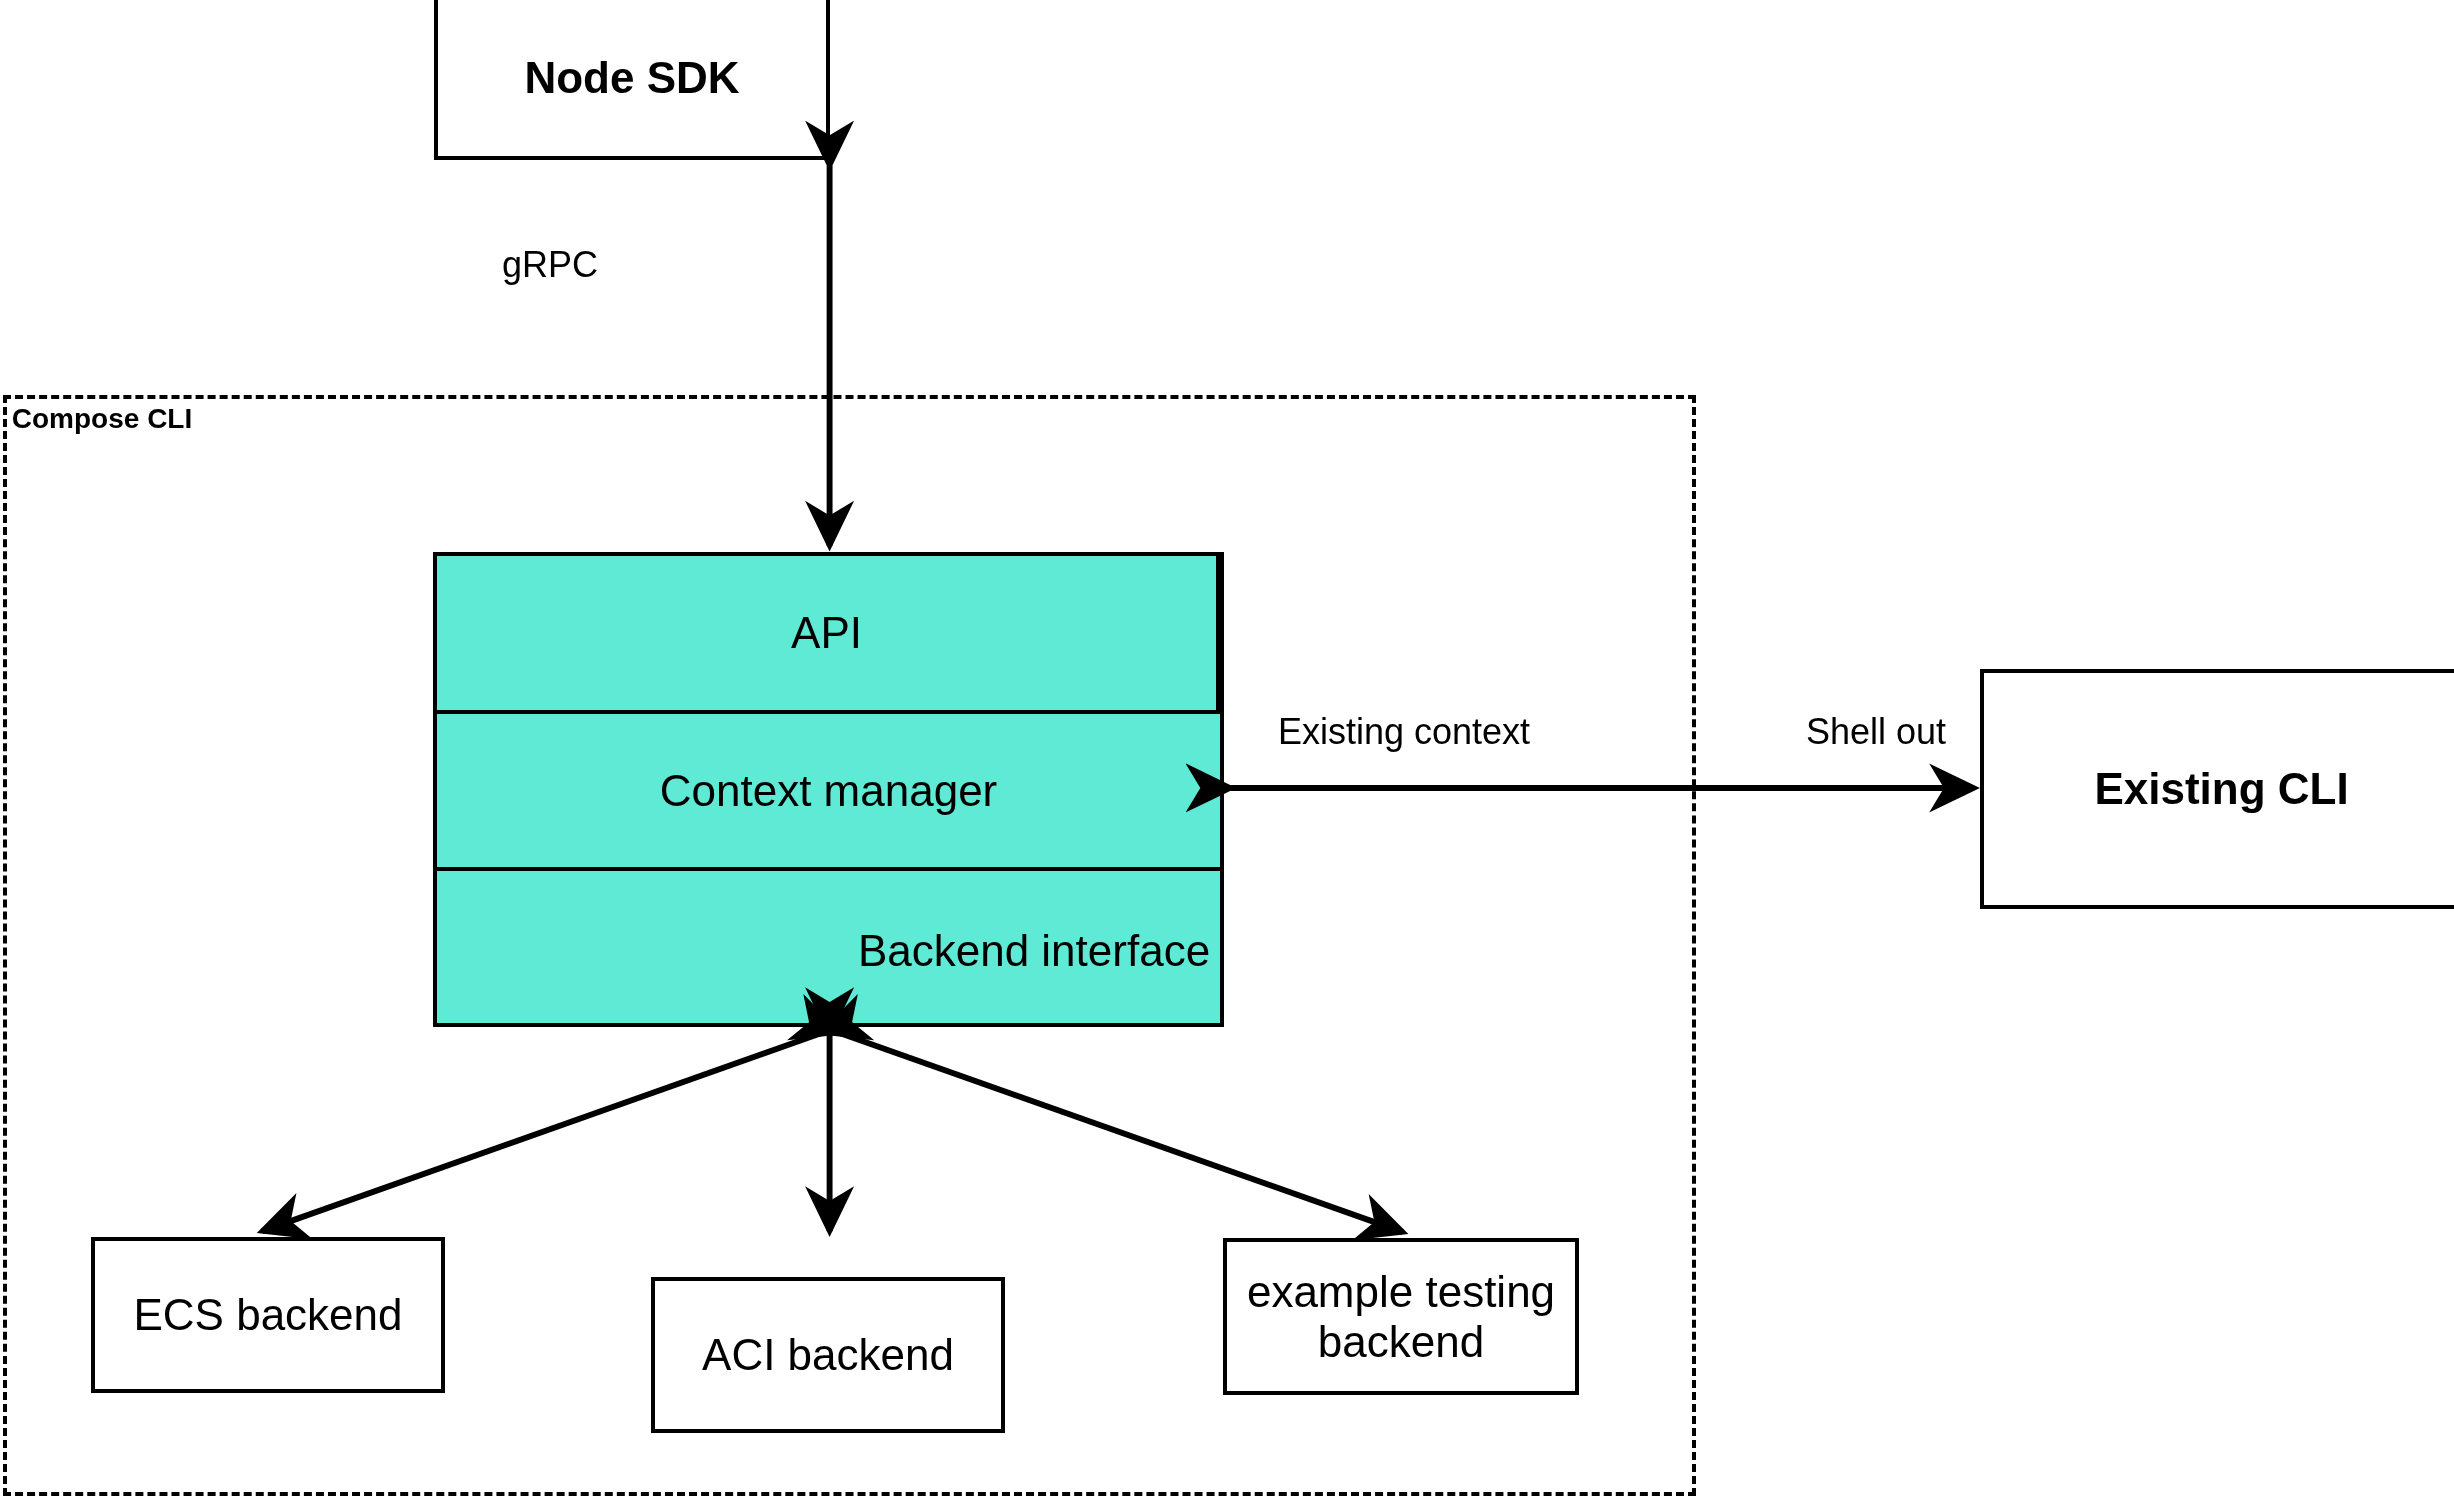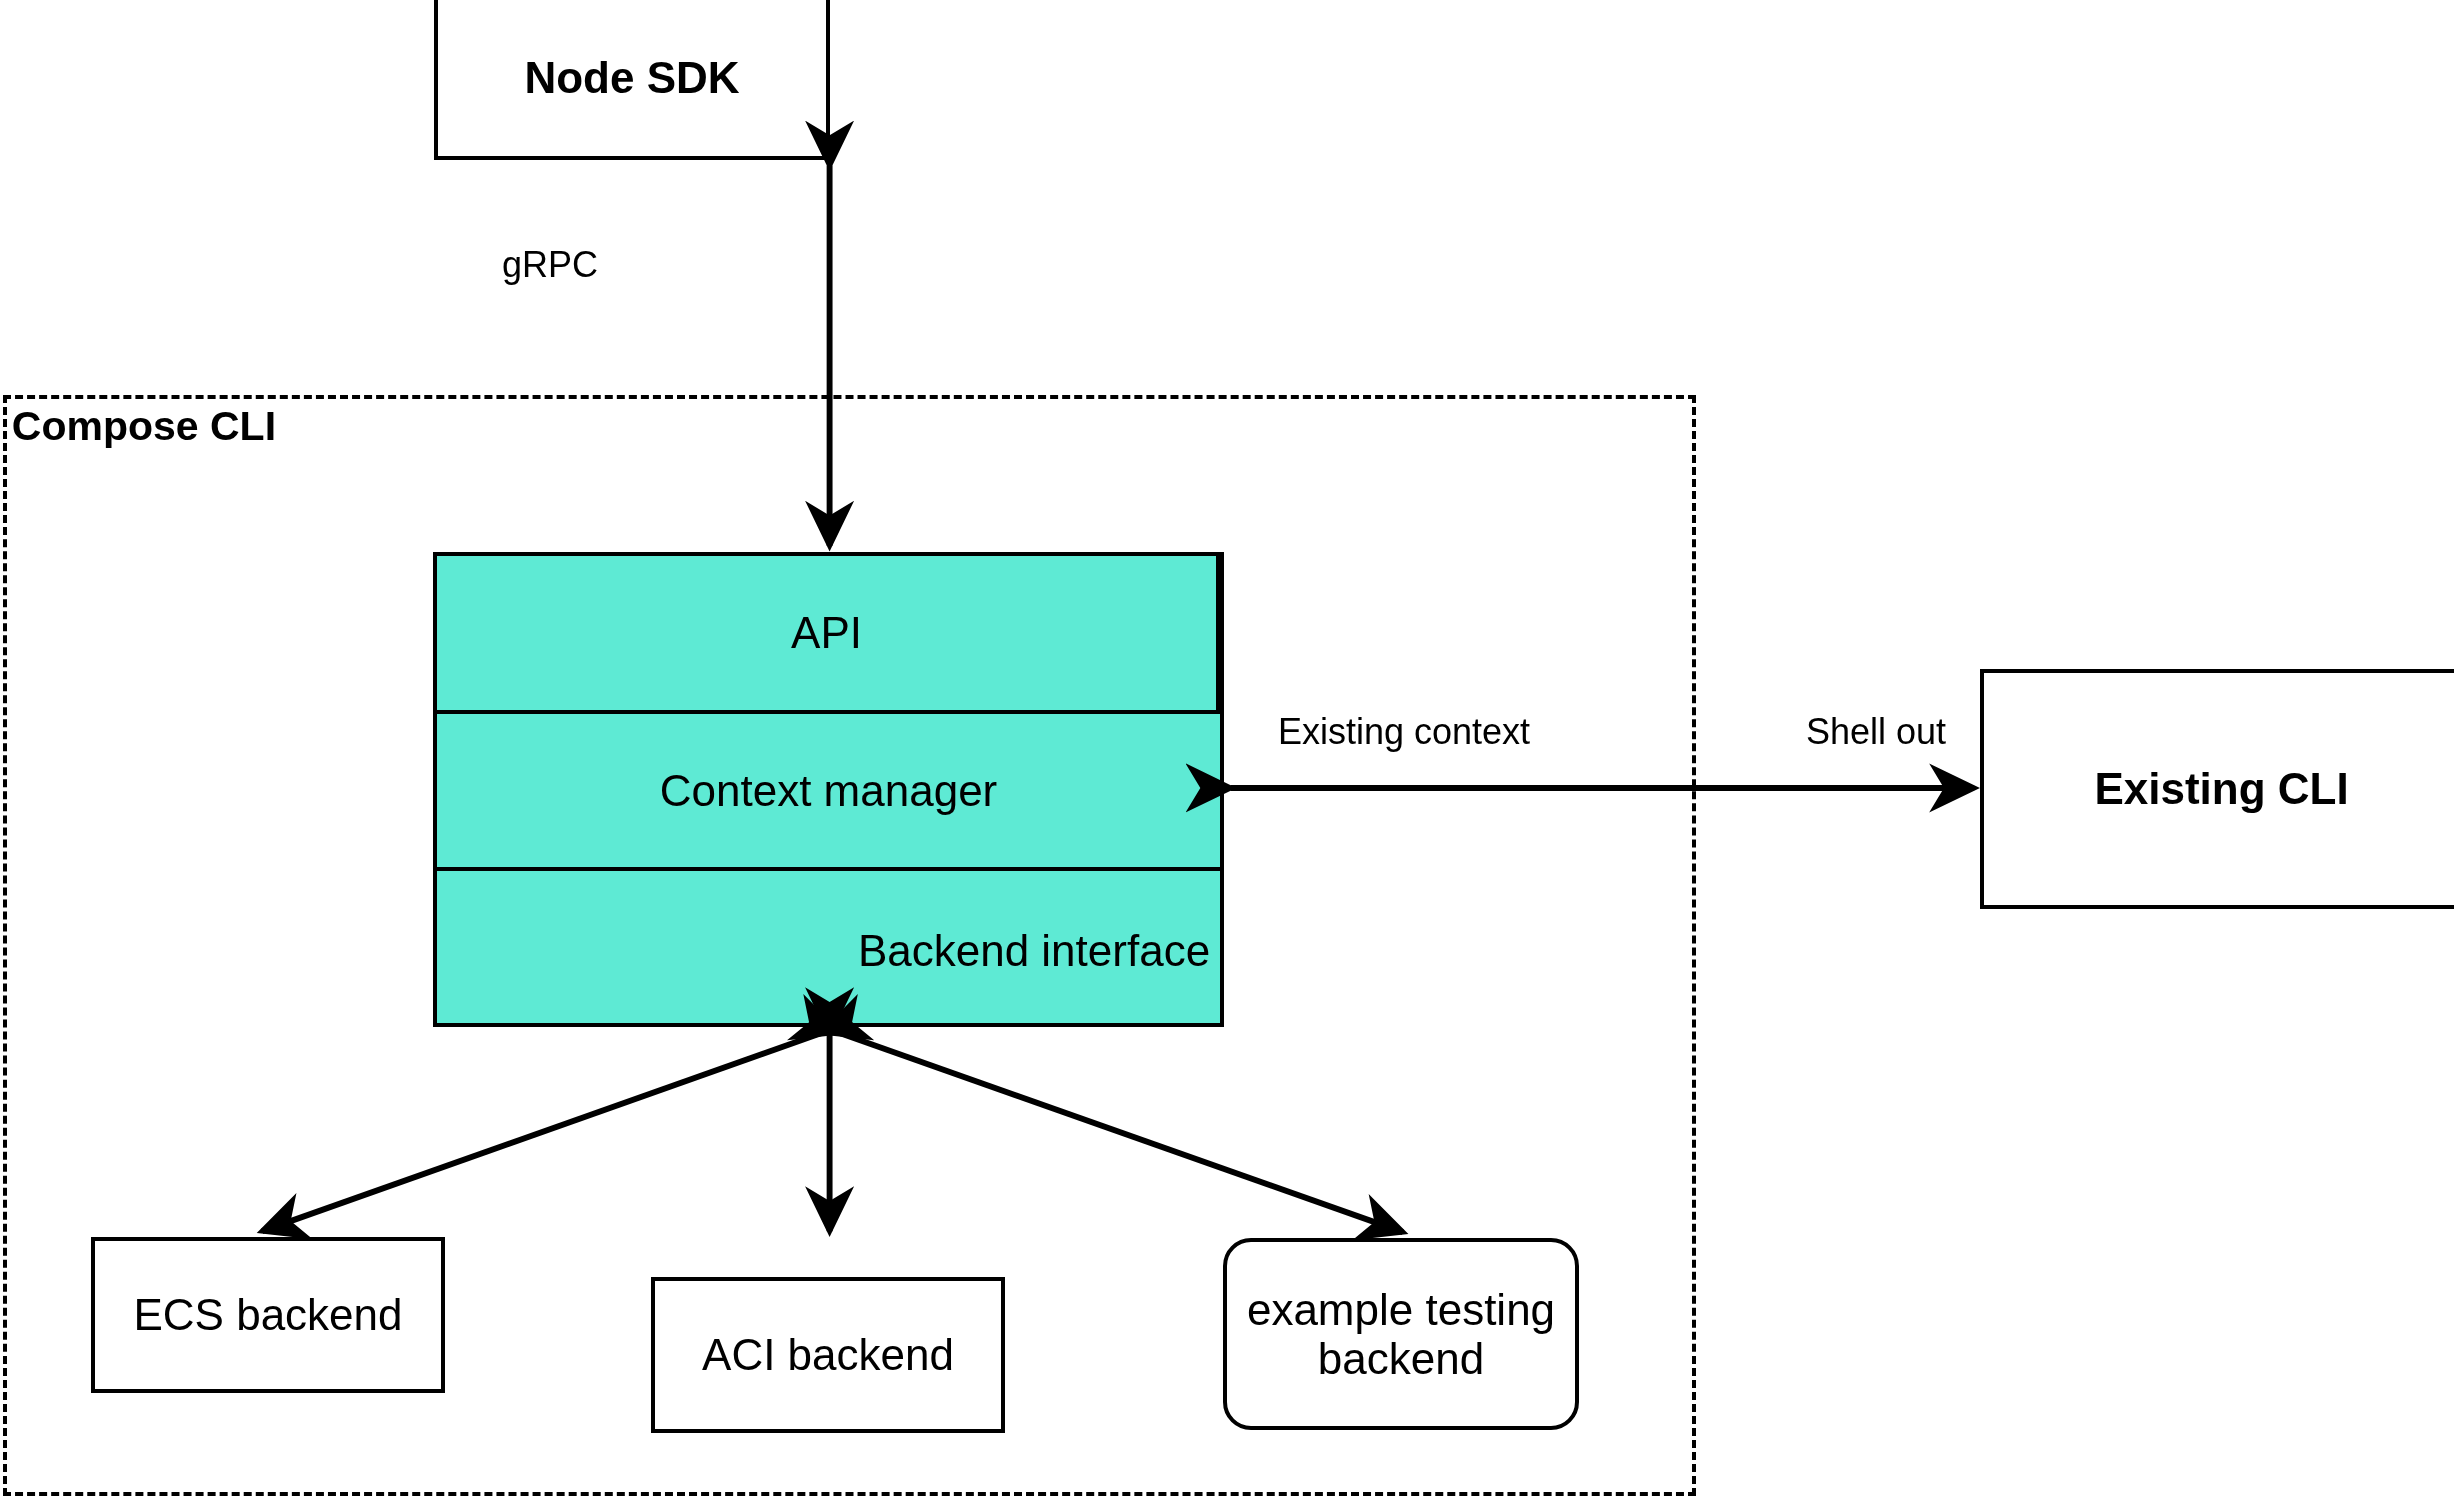--- a/index.html
+++ b/index.html
@@ -54,21 +54,21 @@
     width: 1693px;
     height: 1101px;
     box-sizing: border-box;
     border: 4.9px dashed #000000;
     background: transparent;
   }
   #compose-cli-title {
     position: absolute;
     left: 11.8px;
     top: 403px;
-    font-size: 41px;
+    font-size: 28px;
     font-weight: bold;
     letter-spacing: 0px;
     white-space: nowrap;
   }
   
   #stack-box {
     position: absolute;
     left: 433px;
     top: 552px;
     width: 791px;
@@ -135,23 +135,22 @@
     top: 1237px;
     width: 354px;
     height: 156px;
     font-size: 44px;
     margin-top: 40px;
   }
   #example-backend-box {
     left: 1223px;
     top: 1238px;
     width: 356px;
-    height: 192px;
-    font-size: 44px;
-    border-radius: 28px;
+    height: 157px;
+    font-size: 44px;
   }
   
   .edge-label {
     position: absolute;
     font-size: 36px;
     white-space: nowrap;
     background: transparent;
     margin-left: 16px;
   }
   #grpc-label {

